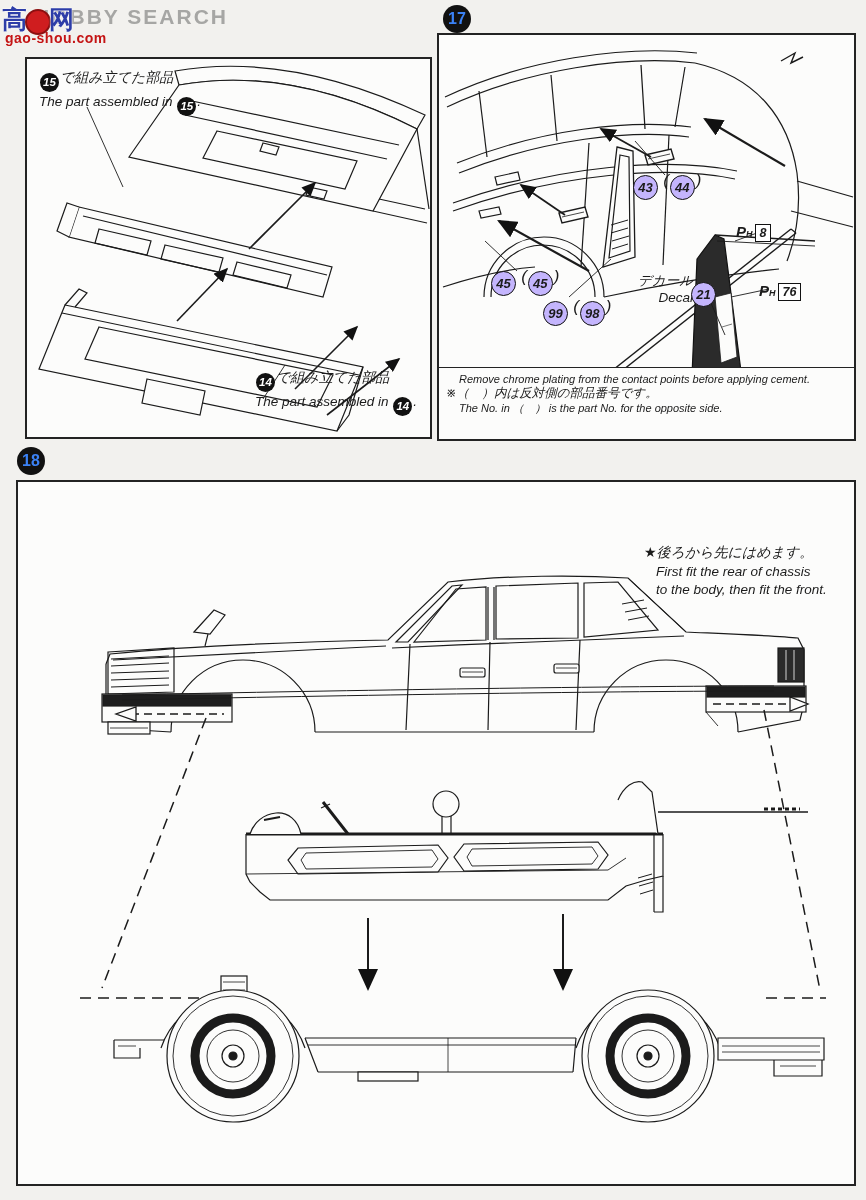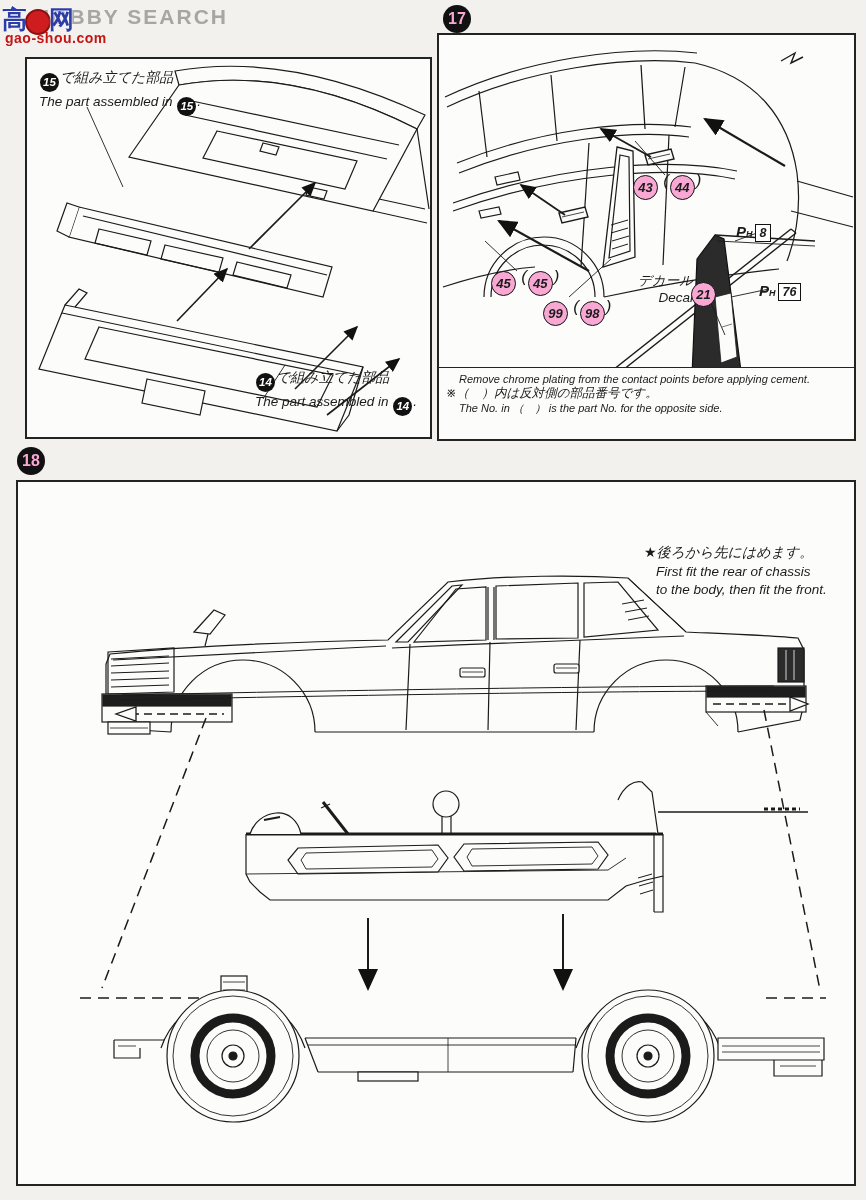--- a/index.html
+++ b/index.html
@@ -32,42 +32,42 @@
   }
   
   .panel{position:absolute;background:#fcfcfb;border:2px solid #232323;font-style:italic;}
   #panel-left {left:25px; top:57px; width:403px; height:378px;}
   #panel-17   {left:437px;top:33px; width:415px; height:404px;}
   #panel-18   {left:16px; top:480px;width:836px; height:702px;}
   .panel svg{position:absolute;left:0;top:0;}
   
   .step-badge{
     position:absolute;width:28px;height:28px;border-radius:50%;
-    background:#111;color:#f9a8d4;font-weight:bold;font-size:16px;
+    background:#111;color:#3b82f6;font-weight:bold;font-size:16px;
     display:flex;align-items:center;justify-content:center;z-index:4;
   }
   #badge-17{left:443px;top:5px;}
   #badge-18{left:17px;top:447px;}
   .badge-inline{
     display:inline-flex;width:19px;height:19px;border-radius:50%;
     background:#111;color:#fff;font-weight:bold;font-size:11.5px;
     align-items:center;justify-content:center;vertical-align:-4px;
     margin:0 1px;
   }
   
   .asm-label{position:absolute;font-size:14px;line-height:1.45;z-index:3;}
   .asm-label .en{font-size:13.5px;}
   #label-15{left:12px;top:8px;}
   #label-14{left:228px;top:308px;}
   
   .callout{position:absolute;font-size:15px;white-space:nowrap;z-index:3;}
   .circ{
     display:inline-flex;width:23px;height:23px;border-radius:50%;
     border:1.5px solid #111;align-items:center;justify-content:center;
-    font-size:13px;font-weight:bold;background:#f9a8d4;vertical-align:-6px;
+    font-size:13px;font-weight:bold;background:#c4b5fd;vertical-align:-6px;
   }
   .paren{font-size:17px;margin:0 1px;}
   #co-43{left:194px;top:136px;}
   #co-45{left:52px;top:232px;}
   #co-99{left:104px;top:262px;}
   
   #decal-label{position:absolute;left:176px;top:238px;width:78px;
     text-align:right;font-size:13.5px;line-height:1.25;z-index:3;}
   #decal-circ{position:absolute;left:252px;top:244px;z-index:3;}
   

